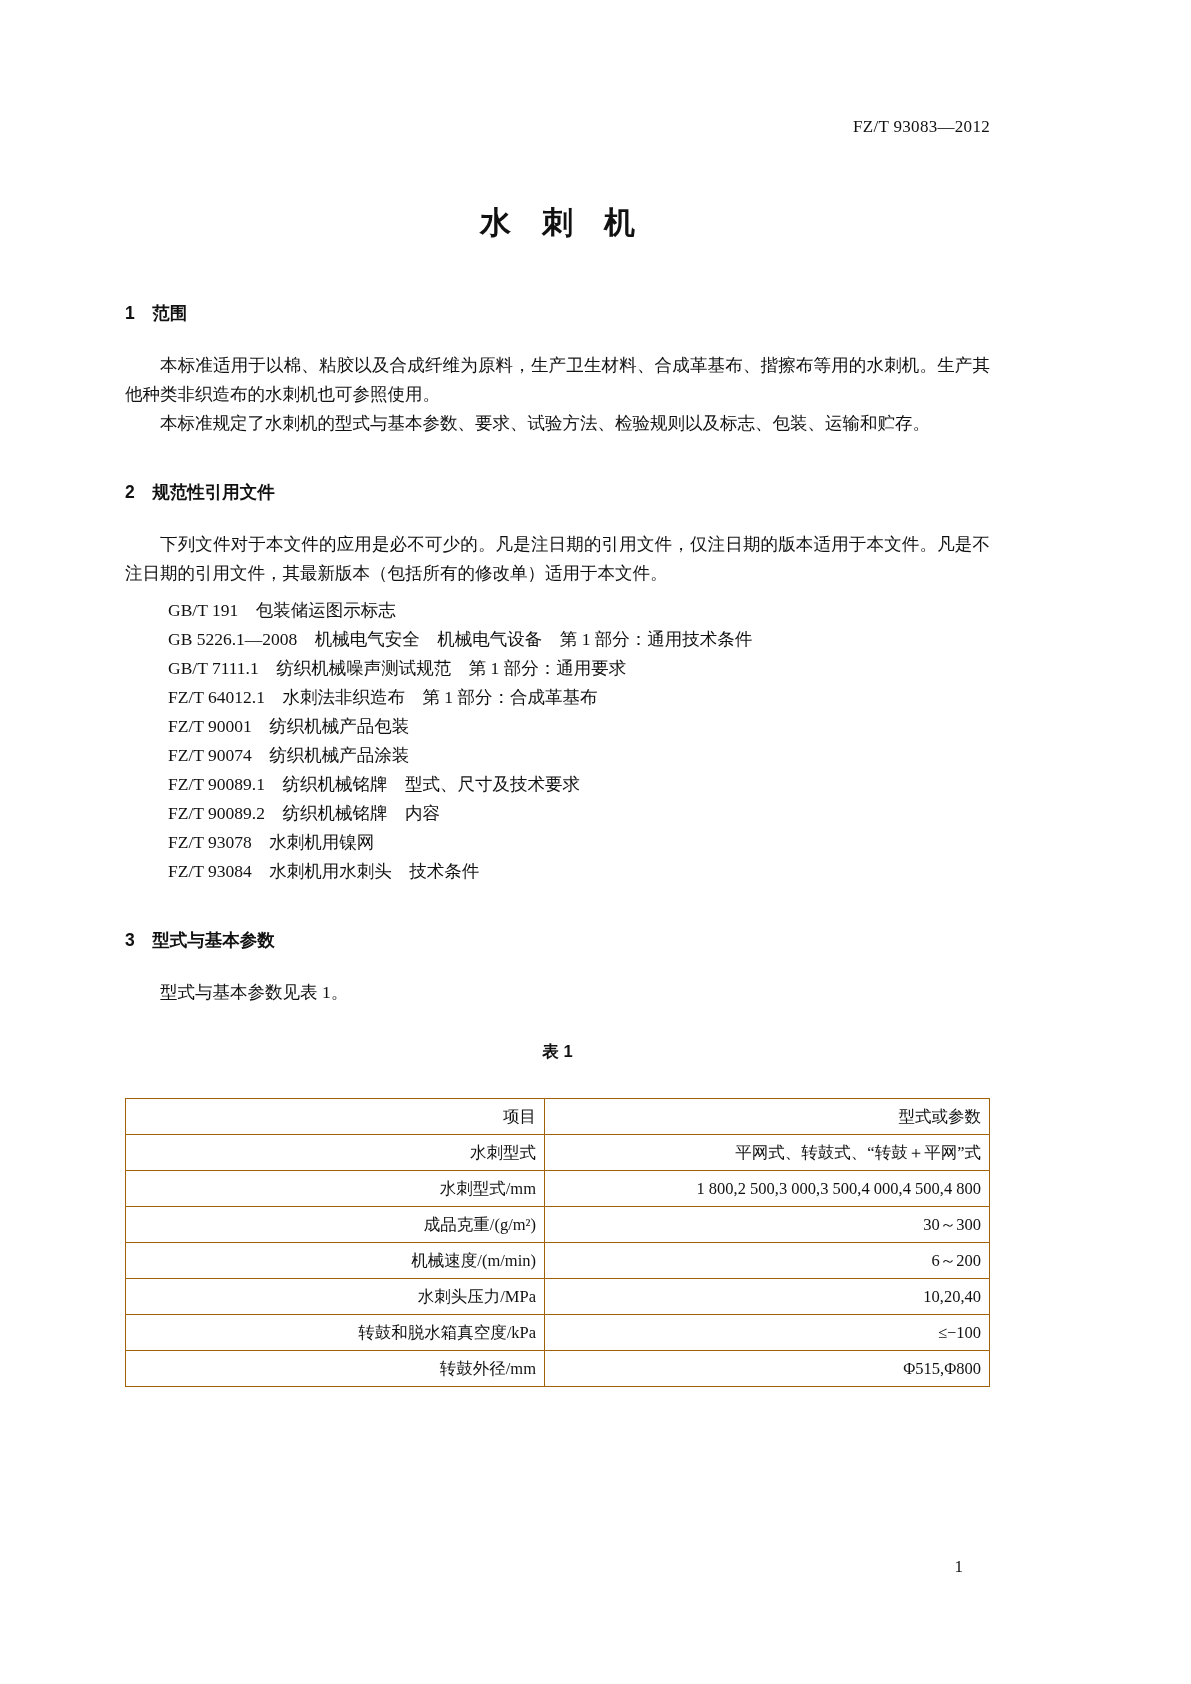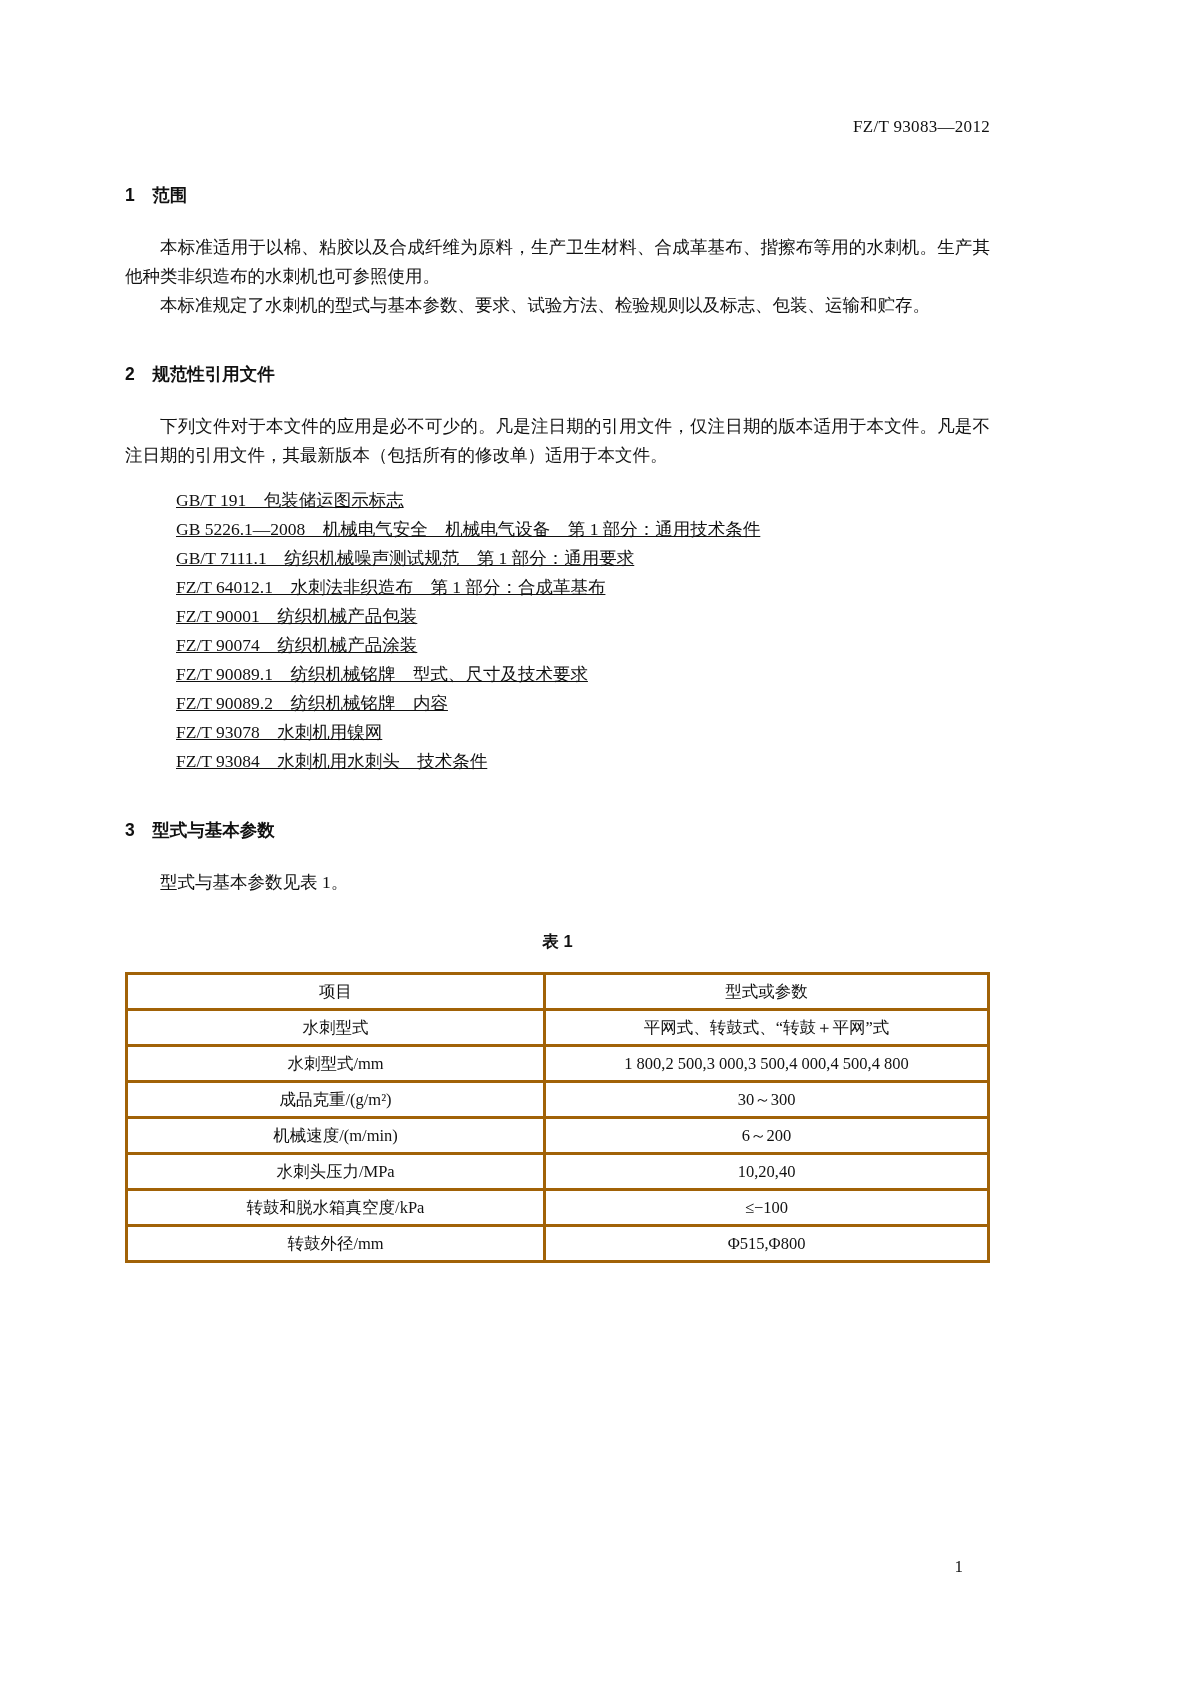--- a/index.html
+++ b/index.html
@@ -39,45 +39,44 @@
     margin-bottom: 26px;
   }
   p.body-text {
     text-indent: 2em;
     text-align: justify;
     margin: 0;
   }
   .reference-list {
     list-style: none;
     padding-left: 2em;
-    margin: 16px;
-    text-decoration: underline;
+    margin: 8px;
   }
   .reference-list li {
     line-height: 29px;
   }
   .table-caption {
     text-align: center;
     font-family: "Liberation Sans", "DejaVu Sans", sans-serif;
     font-weight: bold;
     font-size: 16.5px;
     margin-top: 30px;
-    margin-bottom: 16px;
+    margin-bottom: 32px;
   }
   .params-table {
     width: 100%;
     border-collapse: collapse;
     font-size: 16.5px;
     line-height: 22px;
     border: 1.5px solid #222222;
   }
   .params-table th,
   .params-table td {
-    border: 3px solid #a16207;
-    text-align: center;
+    border: 1px solid #a16207;
+    text-align: right;
     vertical-align: middle;
     height: 36px;
     padding: 2px 8px;
     font-weight: normal;
   }
   .page-number {
     position: absolute;
     top: 1552px;
     right: 228px;
     font-size: 17px;
@@ -85,20 +84,21 @@
 </style>
 </head>
 <body>
 
 <div class="page">
 
   <header class="doc-header">
     <span>FZ/T 93083—2012</span>
   </header>
 
+  <h1 class="doc-title">水　刺　机</h1>
 
   <h2 class="section-heading">1　范围</h2>
   <p class="body-text">本标准适用于以棉、粘胶以及合成纤维为原料，生产卫生材料、合成革基布、揩擦布等用的水刺机。生产其他种类非织造布的水刺机也可参照使用。</p>
   <p class="body-text">本标准规定了水刺机的型式与基本参数、要求、试验方法、检验规则以及标志、包装、运输和贮存。</p>
 
   <h2 class="section-heading">2　规范性引用文件</h2>
   <p class="body-text">下列文件对于本文件的应用是必不可少的。凡是注日期的引用文件，仅注日期的版本适用于本文件。凡是不注日期的引用文件，其最新版本（包括所有的修改单）适用于本文件。</p>
   <ul class="reference-list">
     <li>GB/T 191　包装储运图示标志</li>
     <li>GB 5226.1—2008　机械电气安全　机械电气设备　第 1 部分：通用技术条件</li>

